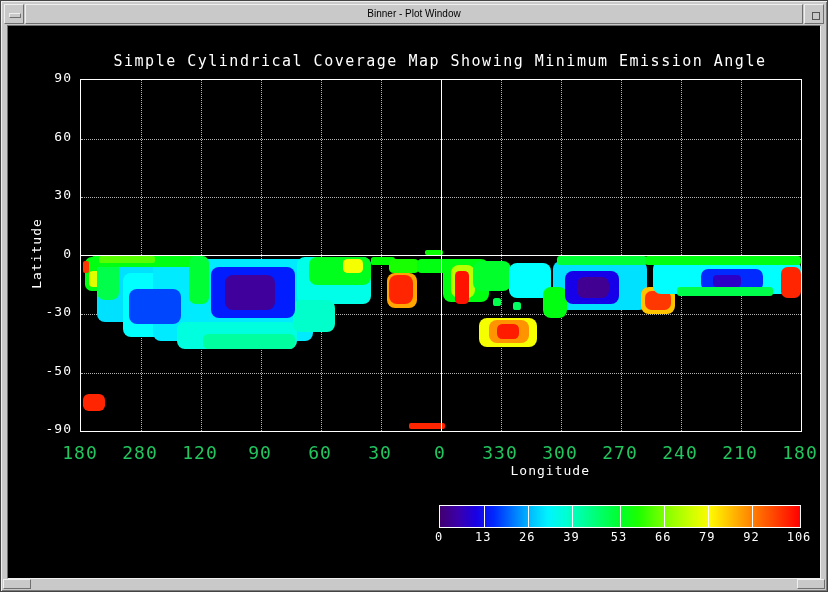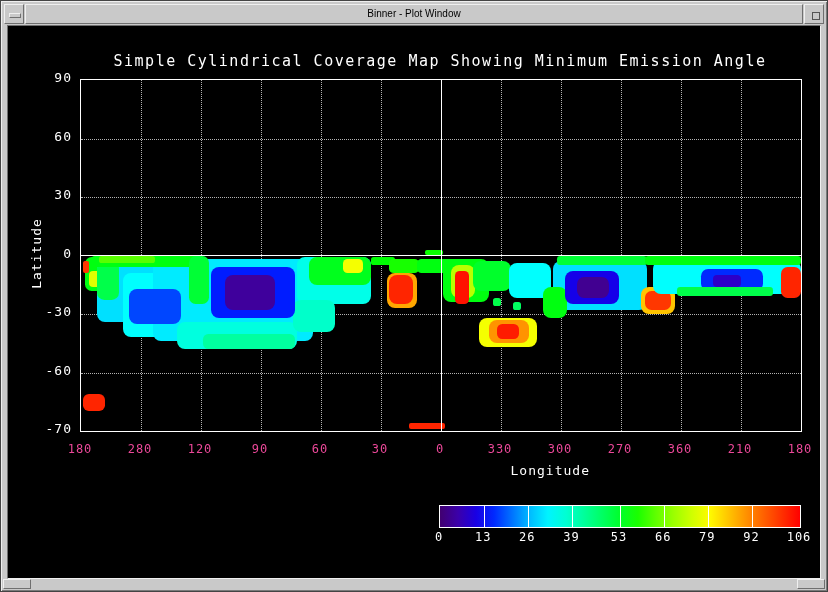--- a/index.html
+++ b/index.html
@@ -31,21 +31,21 @@
   .rh-left{left:2px;} .rh-right{right:2px;}
   .chart-title{position:absolute;left:72px;top:26px;width:720px;text-align:center;
           font-size:15px;letter-spacing:1.5px;color:#fff;white-space:nowrap;}
   .plot-area{position:absolute;left:72px;top:53px;width:720px;height:351px;
           border:1px solid #fff;overflow:hidden;background:#000;}
   .vgrid{position:absolute;top:0;width:0;height:351px;border-left:1px dotted rgba(255,255,255,0.7);}
   .hgrid{position:absolute;left:0;height:0;width:720px;border-top:1px dotted rgba(255,255,255,0.7);}
   .meridian{position:absolute;top:0;width:1px;height:351px;background:#fff;}
   .equator{position:absolute;left:0;height:1px;width:720px;background:#fff;}
   .patch{position:absolute;}
-  .xtick{position:absolute;text-align:center;font-size:12px;letter-spacing:1px;color:#ec4899;}
+  .xtick{position:absolute;text-align:center;font-size:18px;letter-spacing:1px;color:#22c55e;}
   .ytick{position:absolute;text-align:right;font-size:13px;letter-spacing:1px;color:#fff;}
   .ylab{position:absolute;left:-72px;top:220px;width:200px;text-align:center;font-size:13px;
           letter-spacing:1px;transform:rotate(-90deg);color:#fff;}
   .xlab{position:absolute;left:282px;top:437px;width:300px;text-align:right;font-size:13px;
           letter-spacing:1px;color:#fff;}
   .cb-title{position:absolute;left:465px;top:459px;width:300px;text-align:center;font-size:13px;
           letter-spacing:1px;color:#fff;}
   .cbar{position:absolute;left:431px;top:479px;width:360px;height:21px;border:1px solid #fff;}
   .cbtick{position:absolute;top:0;width:1px;height:21px;background:#fff;}
   .cblab{position:absolute;text-align:center;font-size:12px;letter-spacing:1px;color:#fff;}
@@ -148,30 +148,30 @@
   <div class="xtick" style="left: 42px; top: 416px; width: 60px;">180</div>
       <div class="xtick" style="left: 102px; top: 416px; width: 60px;">280</div>
       <div class="xtick" style="left: 162px; top: 416px; width: 60px;">120</div>
       <div class="xtick" style="left: 222px; top: 416px; width: 60px;">90</div>
       <div class="xtick" style="left: 282px; top: 416px; width: 60px;">60</div>
       <div class="xtick" style="left: 342px; top: 416px; width: 60px;">30</div>
       <div class="xtick" style="left: 402px; top: 416px; width: 60px;">0</div>
       <div class="xtick" style="left: 462px; top: 416px; width: 60px;">330</div>
       <div class="xtick" style="left: 522px; top: 416px; width: 60px;">300</div>
       <div class="xtick" style="left: 582px; top: 416px; width: 60px;">270</div>
-      <div class="xtick" style="left: 642px; top: 416px; width: 60px;">360</div>
+      <div class="xtick" style="left: 642px; top: 416px; width: 60px;">240</div>
       <div class="xtick" style="left: 702px; top: 416px; width: 60px; text-align: center;">210</div>
       <div class="xtick" style="left: 762px; top: 416px; width: 60px;">180</div>
       <div class="ytick" style="left: 10px; top: 44px; width: 54px;">90</div>
       <div class="ytick" style="left: 10px; top: 102.5px; width: 54px;">60</div>
       <div class="ytick" style="left: 10px; top: 161px; width: 54px;">30</div>
       <div class="ytick" style="left: 10px; top: 219.5px; width: 54px;">0</div>
       <div class="ytick" style="left: 10px; top: 278px; width: 54px;">-30</div>
-      <div class="ytick" style="left: 10px; top: 336.5px; width: 54px;">-60</div>
-      <div class="ytick" style="left: 10px; top: 395px; width: 54px;">-70</div>
+      <div class="ytick" style="left: 10px; top: 336.5px; width: 54px;">-50</div>
+      <div class="ytick" style="left: 10px; top: 395px; width: 54px;">-90</div>
       <div class="cblab" style="left: 411px; top: 504px; width: 40px;">0</div>
       <div class="cblab" style="left: 455.151px; top: 504px; width: 40px;">13</div>
       <div class="cblab" style="left: 499.302px; top: 504px; width: 40px;">26</div>
       <div class="cblab" style="left: 543.453px; top: 504px; width: 40px;">39</div>
       <div class="cblab" style="left: 591px; top: 504px; width: 40px;">53</div>
       <div class="cblab" style="left: 635.151px; top: 504px; width: 40px;">66</div>
       <div class="cblab" style="left: 679.302px; top: 504px; width: 40px;">79</div>
       <div class="cblab" style="left: 723.453px; top: 504px; width: 40px;">92</div>
       <div class="cblab" style="left: 771px; top: 504px; width: 40px;">106</div>
     </div>

